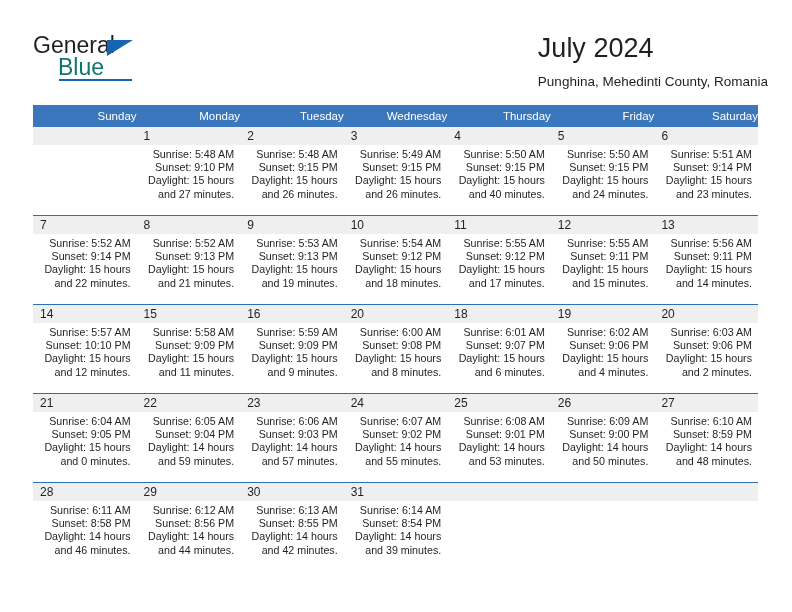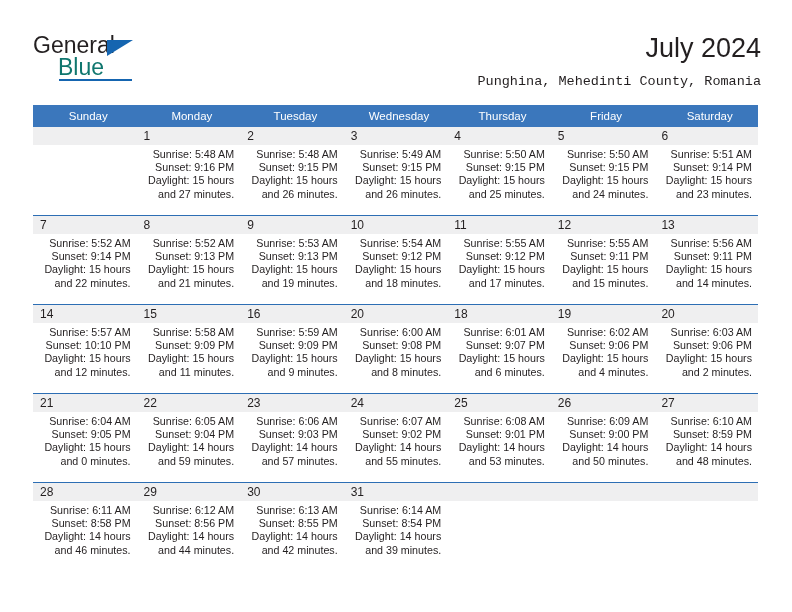--- a/index.html
+++ b/index.html
@@ -19,21 +19,21 @@
     width: 792px;
     height: 612px;
     box-sizing: border-box;
   }
 
   
   .topbar {
     position: absolute;
     left: 33px;
     top: 32px;
-    right: 31px;
+    right: 24px;
     height: 62px;
   }
   .brand {
     position: absolute;
     left: 0;
     top: 0;
     width: 200px;
     height: 58px;
   }
   .brand-general {
@@ -70,54 +70,53 @@
     top: 47px;
     width: 73px;
     height: 2px;
     background: #1565b0;
   }
 
   .title-block {
     position: absolute;
     right: 0;
     top: 0;
-    text-align: right;
+    text-align: left;
   }
   .cal-title {
     font-size: 27px;
     line-height: 32px;
     color: #231f20;
     font-weight: normal;
     margin: 0;
     white-space: nowrap;
   }
   .cal-subtitle {
     font-size: 13.5px;
     line-height: 18px;
     color: #231f20;
     margin: 9px 0 0 0;
     white-space: nowrap;
-    font-family: Liberation Mono, monospace;
   }
 
   
   .calendar {
     position: absolute;
     left: 33px;
     top: 105px;
     width: 725px;
     border-collapse: collapse;
     table-layout: fixed;
   }
   .calendar th {
     background: #3b77bc;
     color: #ffffff;
     font-size: 11.5px;
     font-weight: normal;
-    text-align: center;
+    text-align: right;
     padding: 5px 0 5px 7px;
     height: 11px;
     vertical-align: middle;
     border: none;
   }
   .calendar td {
     vertical-align: top;
     padding: 0;
     border: none;
     border-top: 1.3px solid #2d6eb4;
@@ -191,21 +190,21 @@
             <div class="daycell empty">
               <div class="daynum-band"></div>
               <div class="details"></div>
             </div>
           </td>
           <td>
             <div class="daycell">
               <div class="daynum-band">1</div>
               <div class="details">
                 <div>Sunrise: 5:48 AM</div>
-                <div>Sunset: 9:16 PM</div>
+                <div>Sunset: 9:10 PM</div>
                 <div>Daylight: 15 hours</div>
                 <div>and 27 minutes.</div>
               </div>
             </div>
           </td>
           <td>
             <div class="daycell">
               <div class="daynum-band">2</div>
               <div class="details">
                 <div>Sunrise: 5:48 AM</div>
@@ -226,21 +225,21 @@
               </div>
             </div>
           </td>
           <td>
             <div class="daycell">
               <div class="daynum-band">4</div>
               <div class="details">
                 <div>Sunrise: 5:50 AM</div>
                 <div>Sunset: 9:15 PM</div>
                 <div>Daylight: 15 hours</div>
-                <div>and 25 minutes.</div>
+                <div>and 40 minutes.</div>
               </div>
             </div>
           </td>
           <td>
             <div class="daycell">
               <div class="daynum-band">5</div>
               <div class="details">
                 <div>Sunrise: 5:50 AM</div>
                 <div>Sunset: 9:15 PM</div>
                 <div>Daylight: 15 hours</div>

